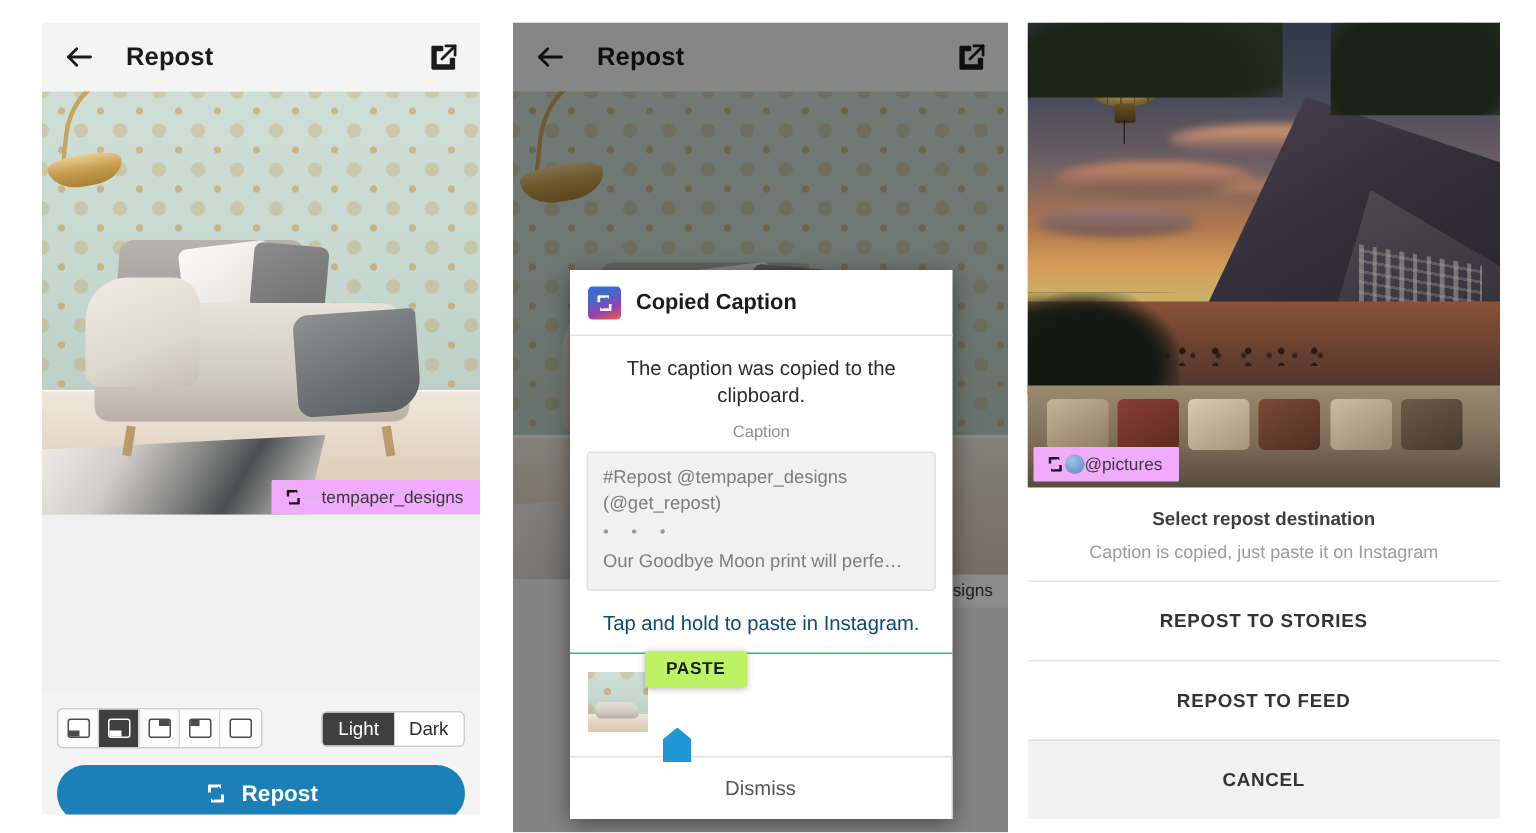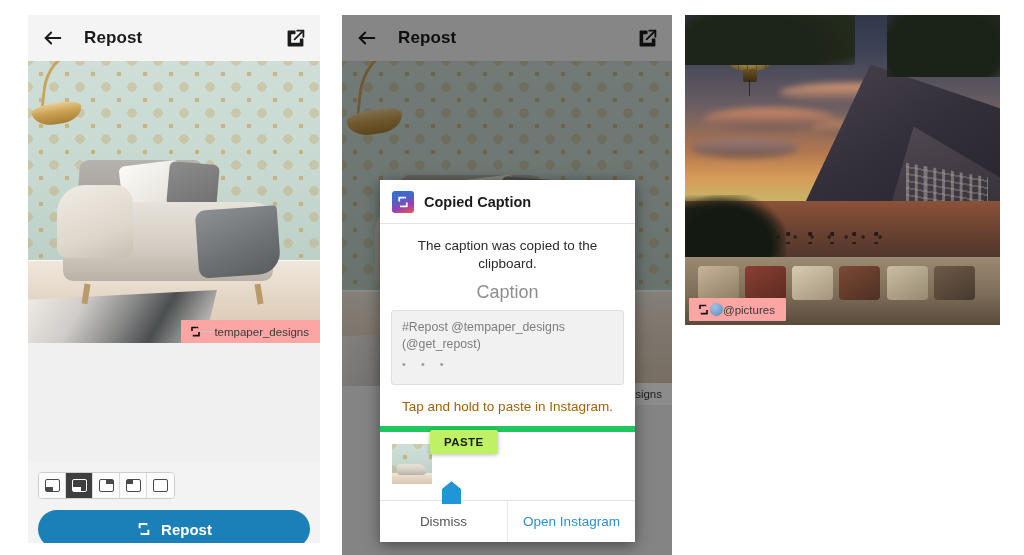--- a/index.html
+++ b/index.html
@@ -193,21 +193,21 @@
   .scene .p1{ left:4%;  background: linear-gradient(150deg,#c7b49a,#8e7c63); }
   .scene .p2{ left:19%; background: linear-gradient(150deg,#8a3f33,#5c2a22); }
   .scene .p3{ left:34%; background: linear-gradient(150deg,#d8cbb2,#a4957c); }
   .scene .p4{ left:49%; background: linear-gradient(150deg,#7b4a36,#4e2f22); }
   .scene .p5{ left:64%; background: linear-gradient(150deg,#cbbda4,#968a72); }
   .scene .p6{ left:79%; background: linear-gradient(150deg,#6d5a46,#463a2e); }
 
   
   .attrib{
     position:absolute; display:flex; align-items:center; gap:0;
-    background:#fca5a5; padding:5px 11px 5px 8px;
+    background:#f0abfc; padding:5px 11px 5px 8px;
     font-size:11.5px; color:#3a3a3a; border-radius:1px;
   }
   .attrib .rp{ width:13px; height:13px; flex:0 0 auto; }
   .attrib .dash{
     width:12px; height:1.5px; background:#c6c6c6; flex:0 0 auto;
   }
   .attrib .av{
     width:13px; height:13px; border-radius:50%; flex:0 0 auto;
     background: radial-gradient(circle at 35% 30%, #9fc4e8, #5a86b8);
   }
@@ -266,29 +266,29 @@
     width:22px; height:22px; border-radius:3px; flex:0 0 auto;
     background: linear-gradient(160deg,#2f6fd0 0%, #4a64c8 38%, #9b3fb0 68%, #f0603a 100%);
     display:flex; align-items:center; justify-content:center;
   }
   .dlg-ico svg{ width:14px; height:14px; }
   .dlg-title{ font-size:14.5px; font-weight:700; color:#1b1b1b; }
   .dlg-msg{
     padding:13px 22px 9px; text-align:center; font-size:13.5px;
     color:#2b2b2b; line-height:1.32;
   }
-  .dlg-sub{ text-align:center; font-size:18px; color:#8e8e8e; padding-bottom:7px; }
+  .dlg-sub{ text-align:center; font-size:11px; color:#8e8e8e; padding-bottom:7px; }
   .cap-box{
     margin:0 11px; background:#f1f1f1; border:1px solid #e0e0e0; border-radius:3px;
     padding:8px 10px 9px; font-size:12.3px; color:#7d7d7d; line-height:1.45;
   }
   .cap-dots{ letter-spacing:6px; color:#9a9a9a; font-size:11px; padding:3px 0 2px; }
   .dlg-tap{
-    text-align:center; font-size:13.5px; color:#a16207; padding:14px 10px 12px;
-    border-bottom:6px solid #22c55e; font-weight:400;
+    text-align:center; font-size:13.5px; color:#0c4a6e; padding:14px 10px 12px;
+    border-bottom:1px solid #22c55e; font-weight:400;
   }
   .paste-demo{ position:relative; padding:12px 12px 16px; }
   .pd-row{ display:flex; align-items:flex-start; gap:10px; }
   .pd-thumb{
     width:40px; height:40px; flex:0 0 auto; overflow:hidden; position:relative;
     background:#cfdcd6;
   }
   .pd-input{
     flex:1; border-bottom:1px solid #dcdcdc; padding-top:14px;
     font-size:12.5px; color:#b7b7b7;
@@ -407,20 +407,24 @@
           <div class="pos-btn">
             <span class="pos-ico ico-tl">
                 <i></i>
               </span>
           </div>
           <div class="pos-btn">
             <span class="pos-ico ico-none"></span>
           </div>
         </div>
 
+        <div class="theme-group">
+          <div class="theme-btn sel">Light</div>
+          <div class="theme-btn">Dark</div>
+        </div>
 
       </div>
 
       <div class="repost-btn">
         <span class="rp">
           <svg viewBox="0 0 24 24" fill="#fff">
             <path d="M5 3h12v4l-3-2.2V6H7v5H4V4a1 1 0 0 1 1-1z"></path>
             <path d="M19 21H7v-4l3 2.2V18h7v-5h3v7a1 1 0 0 1-1 1z"></path>
           </svg>
         </span>
@@ -480,41 +484,41 @@
         </span>
         <span class="dlg-title">Copied Caption</span>
       </div>
 
       <div class="dlg-msg">The caption was copied to the clipboard.</div>
       <div class="dlg-sub">Caption</div>
 
       <div class="cap-box">
         <div>#Repost @tempaper_designs (@get_repost)</div>
         <div class="cap-dots">• • •</div>
+        <div>Our Goodbye Moon print will perfe…</div>
       </div>
 
       <div class="dlg-tap">Tap and hold to paste in Instagram.</div>
 
       <div class="paste-demo">
         <div class="pd-row">
           <div class="pd-thumb">
             <div class="room" style="position:absolute;inset:0;">
               <div class="wall"></div>
               <div class="floor"></div>
               <div class="sofa-body"></div>
             </div>
           </div>
         </div>
         <div class="paste-pill">PASTE</div>
         <div class="cursor"></div>
       </div>
 
       <div class="dlg-actions">
         <div class="act-dismiss">Dismiss</div>
-        <div class="act-open">Open Instagram</div>
       </div>
     </div>
   </div>
 
   <div class="panel" id="panel3">
 
     <div class="photo" style="height:310px;">
       <div class="scene">
         <div class="sky"></div>
         <div class="cloud c1"></div>
@@ -546,15 +550,24 @@
           <svg viewBox="0 0 24 24" fill="#111">
             <path d="M5 3h12v4l-3-2.2V6H7v5H4V4a1 1 0 0 1 1-1z"></path>
             <path d="M19 21H7v-4l3 2.2V18h7v-5h3v7a1 1 0 0 1-1 1z"></path>
           </svg>
         </span>
         <span class="av"></span>
         <span>@pictures</span>
       </div>
     </div>
 
+    <div class="sheet">
+      <div class="sheet-head">
+        <div class="sheet-title">Select repost destination</div>
+        <div class="sheet-sub">Caption is copied, just paste it on Instagram</div>
+      </div>
+      <div class="sheet-item">REPOST TO STORIES</div>
+      <div class="sheet-item">REPOST TO FEED</div>
+      <div class="sheet-item cancel">CANCEL</div>
+    </div>
   </div>
 
 </div>
 
 </body></html>

